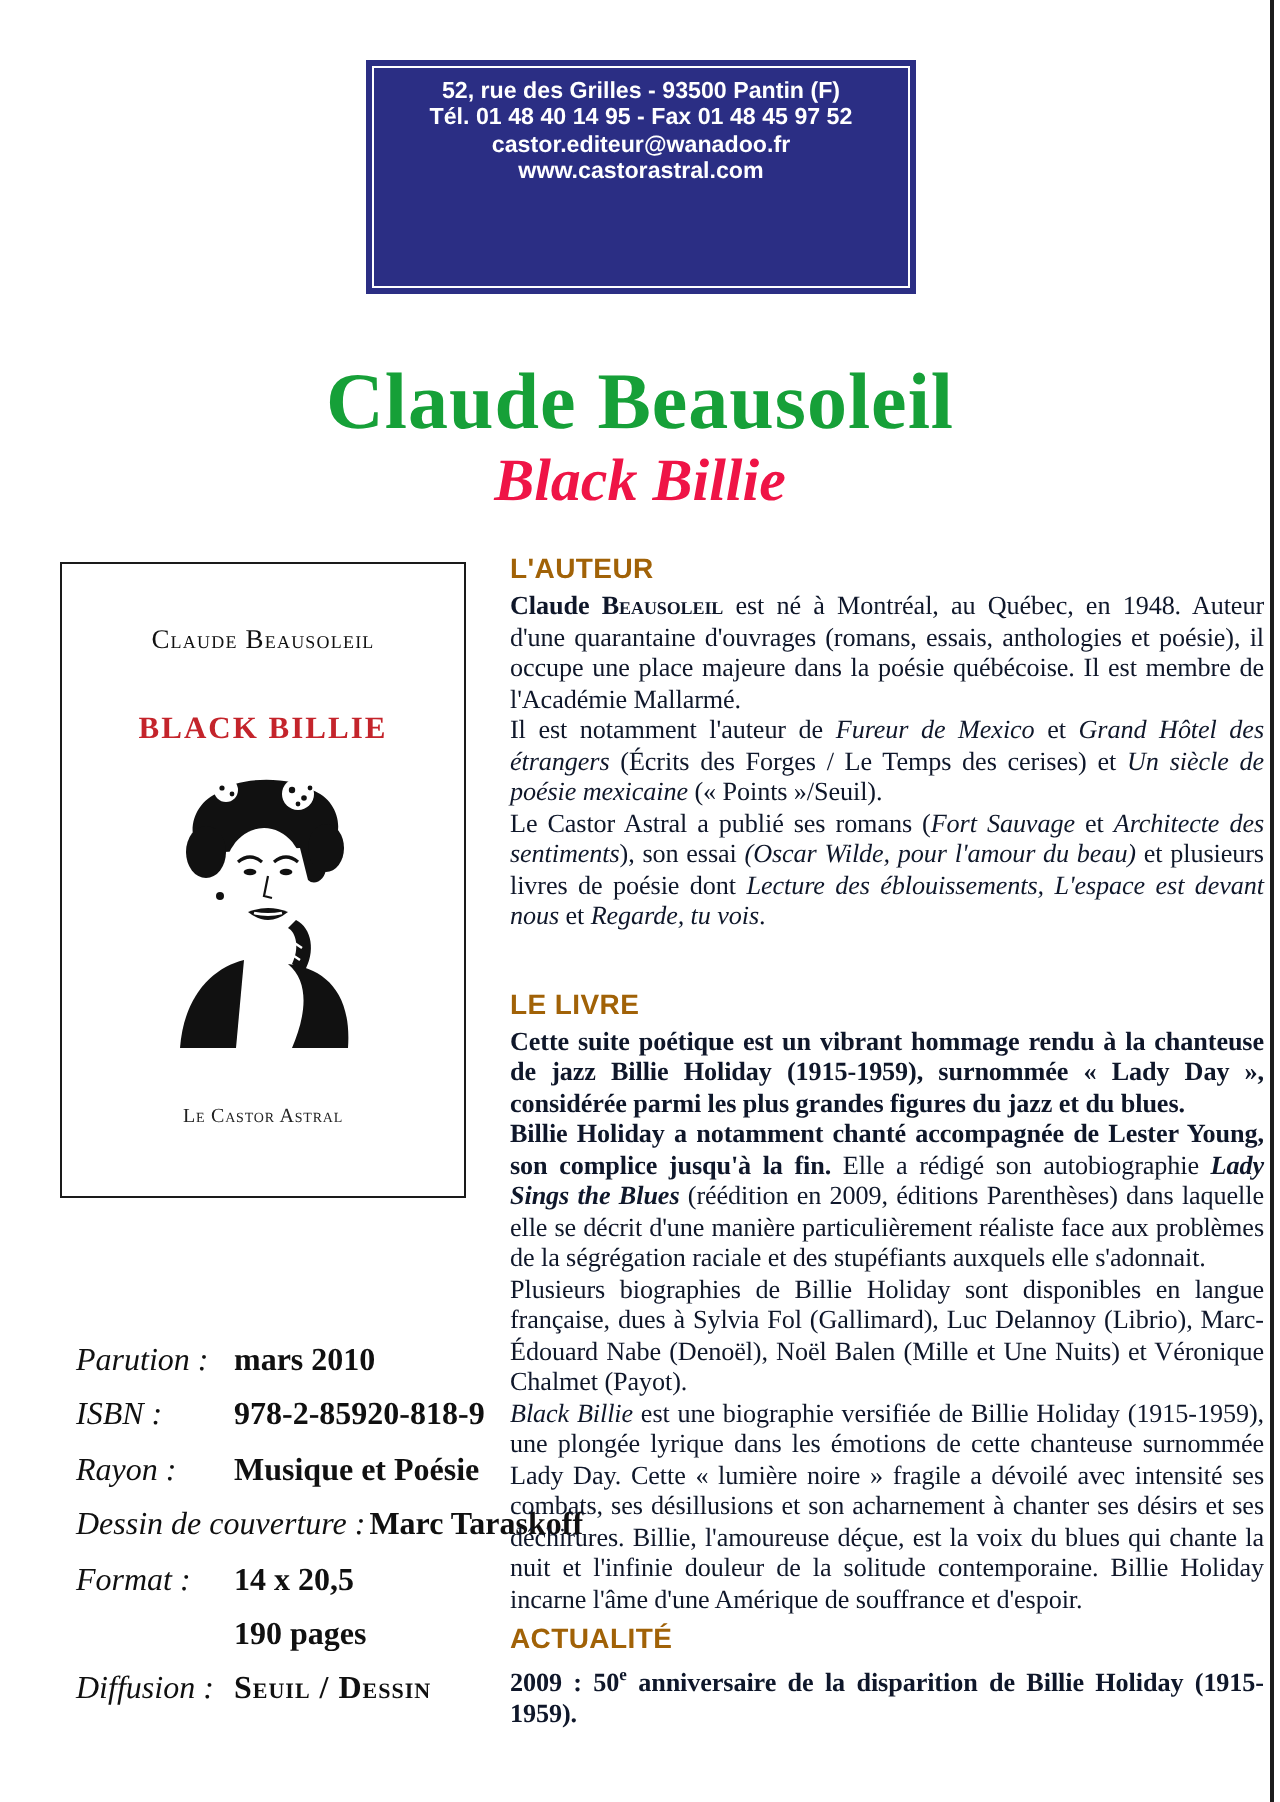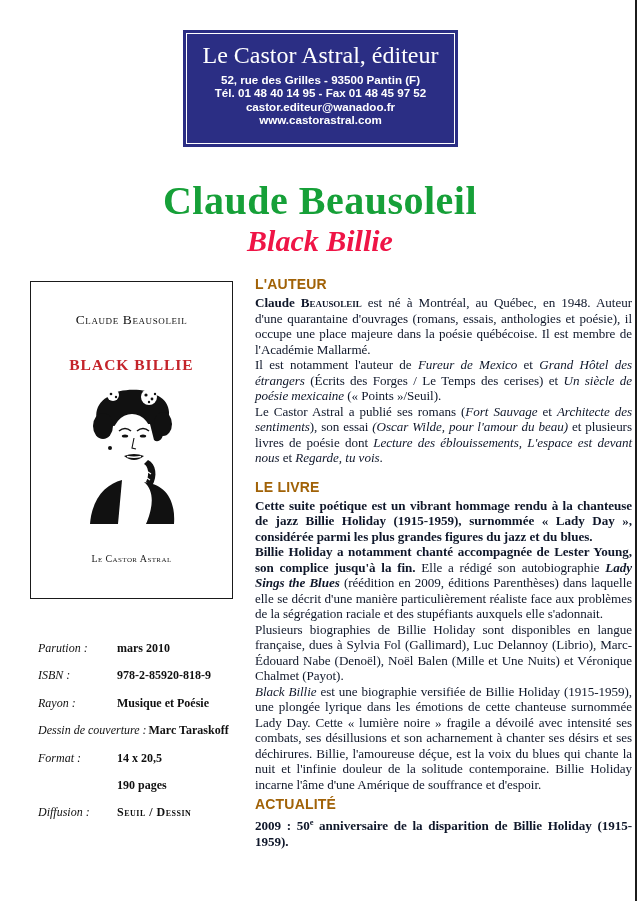--- a/index.html
+++ b/index.html
@@ -48,54 +48,53 @@
   .cover-title{
     margin-top:28px;font-weight:bold;font-size:15.5px;letter-spacing:1px;color:#c4242b;
   }
   .cover-portrait{margin-top:12px;}
   .cover-publisher{
     position:absolute;bottom:34px;left:0;width:100%;
     font-size:10px;letter-spacing:0.4px;color:#222;font-variant:small-caps;
   }
 
   
-  .details{position:absolute;left:38px;top:641px;width:212px;font-size:12px;line-height:15px;}
+  .details{position:absolute;left:38px;top:673px;width:212px;font-size:16px;line-height:15px;}
   .detail-row{display:flex;margin-bottom:12.4px;}
   .detail-label{font-style:italic;min-width:77px;white-space:nowrap;flex-shrink:0;}
   .detail-value{font-weight:bold;white-space:nowrap;padding-left:2px;}
   .detail-value.sc{font-variant:small-caps;letter-spacing:0.5px;}
 
   
   .content{position:absolute;left:255px;top:277px;width:377px;}
   .section-heading{
     font-family:"Liberation Sans", sans-serif;font-weight:bold;color:#a16207;
     font-size:14px;line-height:15px;margin:0 0 3px 0;letter-spacing:0.2px;
   }
-  .section-heading.spaced{margin-top:14px;}
+  .section-heading.spaced{margin-top:29px;}
   .section-heading.tight{margin-top:5px;}
   .content p{
     margin:0;text-align:justify;font-size:13.1px;line-height:15.5px;color:#0f172a;
     letter-spacing:-0.05px;
   }
   .seg-b{font-weight:bold;}
   .seg-i{font-style:italic;}
   .seg-bi{font-weight:bold;font-style:italic;}
   .seg-bsc{font-weight:bold;font-variant:small-caps;}
   .seg-bsup{font-weight:bold;vertical-align:super;font-size:8.5px;}
 </style>
 </head>
 <body>
 
 <div class="page">
 
   <div class="scan-edge"></div>
 
   <div class="header-box">
     <div class="header-inner">
-      <div class="header-title">Le Castor Astral, éditeur</div>
       <div class="header-lines">
         <div>52, rue des Grilles - 93500 Pantin (F)</div>
         <div>Tél. 01 48 40 14 95 - Fax 01 48 45 97 52</div>
         <div>castor.editeur@wanadoo.fr</div>
         <div>www.castorastral.com</div>
       </div>
     </div>
   </div>
 
   <div class="main-title">Claude Beausoleil</div>

